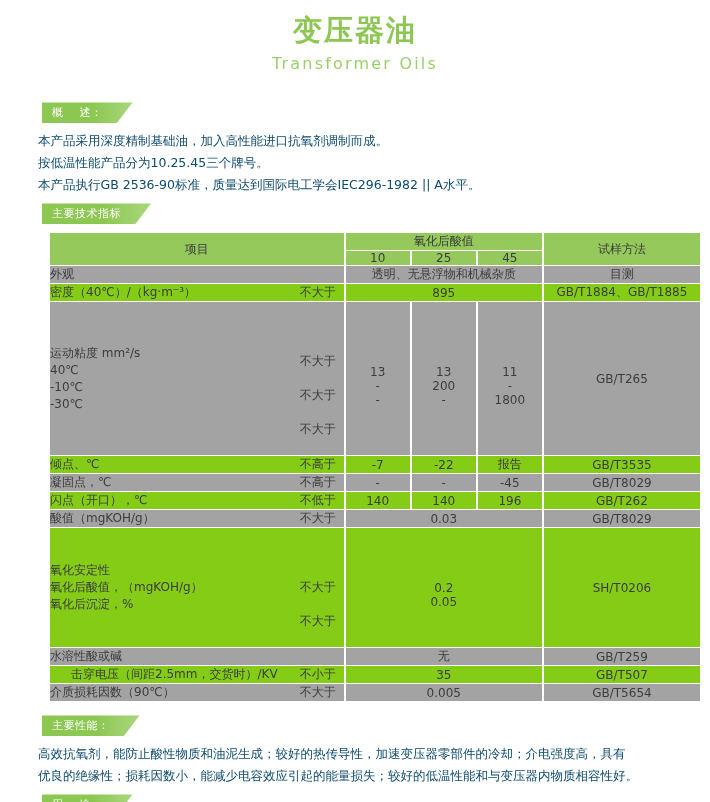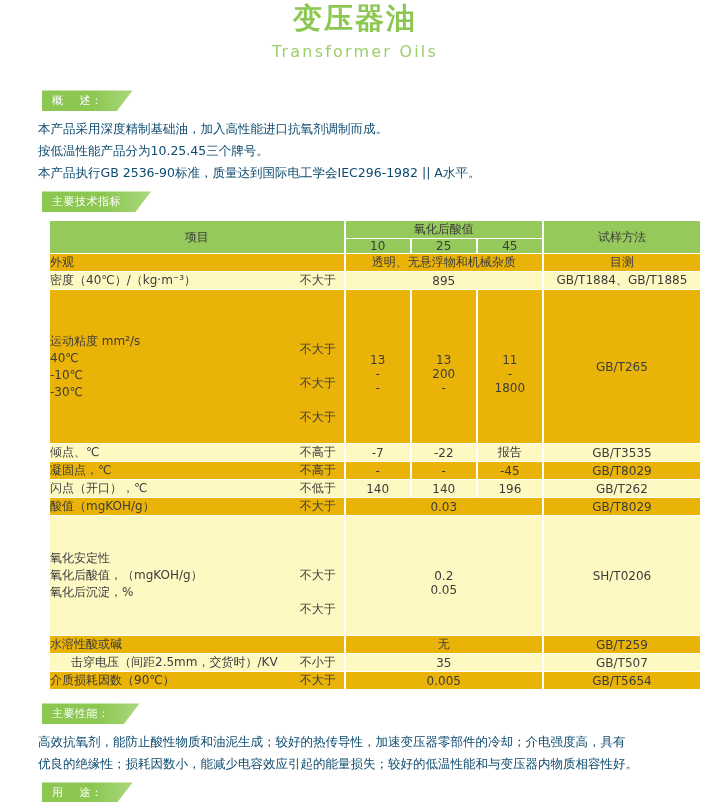--- a/index.html
+++ b/index.html
@@ -17,20 +17,21 @@
   .page {
     position: relative;
     width: 710px;
     height: 802px;
     box-sizing: border-box;
   }
 
   
   .header {
     text-align: center;
+    padding-top: 12px;
   }
   .title-cn {
     font-size: 29px;
     font-weight: bold;
     color: #8cc751;
     letter-spacing: 2px;
     line-height: 1.25;
   }
   .title-en {
     font-size: 16px;
@@ -81,22 +82,22 @@
     font-size: 12px;
   }
   table.spec td, table.spec th {
     border-left: 2px solid #ffffff;
     border-right: 2px solid #ffffff;
     border-top: 1px solid #ffffff;
     border-bottom: 1px solid #ffffff;
     padding: 0;
     vertical-align: middle;
   }
-  .g  { background: #fef9c3; color: #3c3c3c; }
-  .l  { background: #eab308; color: #3c3c3c; }
+  .g  { background: #84cc16; color: #3c3c3c; }
+  .l  { background: #a3a3a3; color: #3c3c3c; }
   .hd { background: #95c95c; color: #3c3c3c; font-weight: normal; }
 
   .c { text-align: center; }
 
   .cell-pad   { padding: 4px 6px; }
   .cell-item  { padding: 4px 4px 4px 10px; }
 
   
   .itemrow {
     display: flex;

